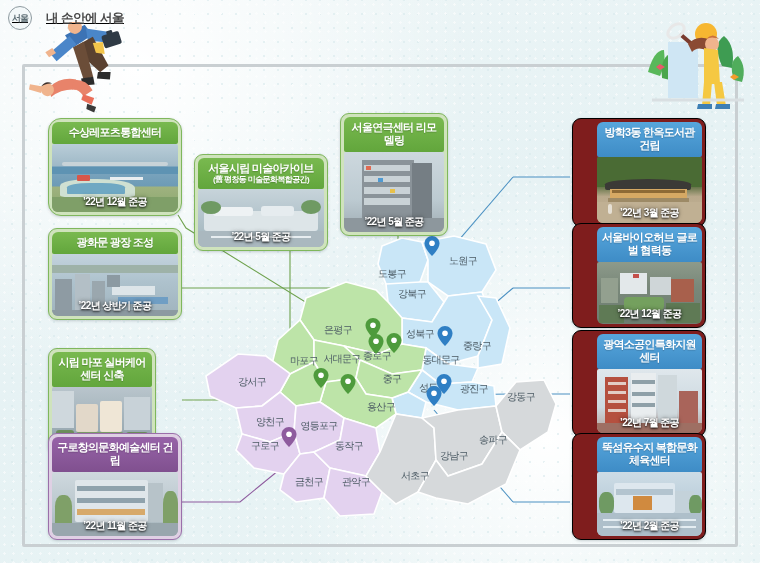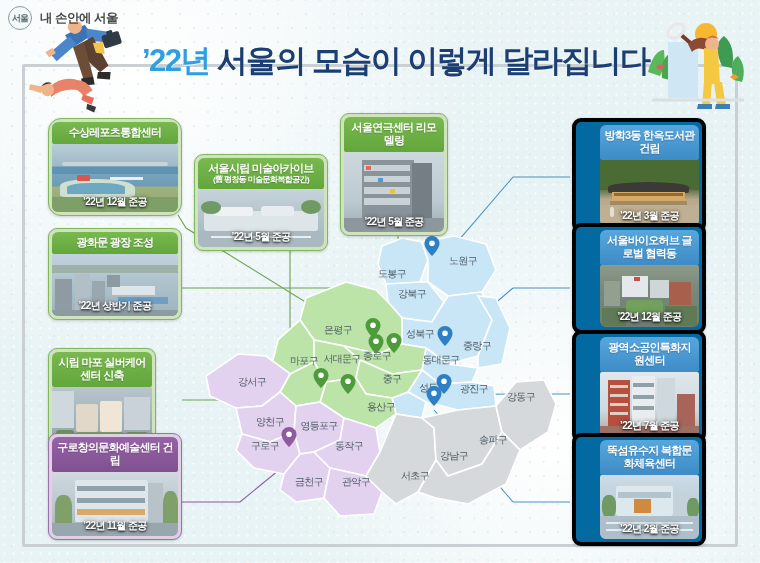--- a/index.html
+++ b/index.html
@@ -24,21 +24,21 @@
     background-position: 0 0, 5px 7px;
   }
 
   
   .frame{
     position:absolute; left:22px; top:64px; right:22px; bottom:16px;
     border:3px solid #c9cfd2; border-radius:2px;
   }
 
   
-  .logo{ position:absolute; left:8px; top:6px; display:flex; align-items:center; gap:8px; z-index:30;}
+  .logo{ position:absolute; left:8px; top:6px; display:flex; align-items:center; gap:14px; z-index:30;text-decoration:underline;}
   .logo-mark{
     width:24px;height:24px;border-radius:50%;
     border:1.6px solid #8e9aa0; background:#f3f8f9;
     display:flex;align-items:center;justify-content:center;
     font-size:9px; color:#5f6f76; font-weight:bold; letter-spacing:-1px;
   }
   .logo-text{ font-size:12.5px; color:#4a4a4a; font-weight:bold; letter-spacing:-.5px;}
 
   
   .title{
@@ -76,21 +76,21 @@
     position:relative; height:68px; border-radius:2px 2px 6px 6px; overflow:hidden;
   }
   .card .date{
     position:absolute; left:0; right:0; bottom:3px; text-align:center;
     color:#fff; font-size:10px; font-weight:bold; letter-spacing:-.6px;
     text-shadow:0 1px 2px rgba(0,0,0,.85), 0 0 4px rgba(0,0,0,.6);
   }
   
   .c-green{ background:#cfe3bc; border:1px solid #7fb75c; }
   .c-green .hd{ background:linear-gradient(#79b94f,#62a63c); }
-  .c-blue{ background:#0369a1; border:4px solid #000000;padding-left:24px; }
+  .c-blue{ background:#7f1d1d; border:1px solid #000000;padding-left:24px; }
   .c-blue .hd{ background:linear-gradient(#57a6dc,#3e8cc6); }
   .c-purple{ background:#dfd0e4; border:1px solid #9b6faa; }
   .c-purple .hd{ background:linear-gradient(#9763a8,#80508f); }
 
   
   .sc{ position:absolute; inset:0; }
   .sc i{ position:absolute; display:block; }
 
   
   .map{ position:absolute; left:196px; top:236px; width:380px; height:290px; z-index:8;}
@@ -106,24 +106,20 @@
 
 <div id="stage">
   <div class="speckle"></div>
   <div class="frame"></div>
 
   <div class="logo">
     <div class="logo-mark">서울</div>
     <div class="logo-text">내 손안에 서울</div>
   </div>
 
-  <div class="title">
-    <span class="yr">’22년</span>
-    <span class="rest">서울의 모습이 이렇게 달라집니다</span>
-  </div>
 
   <div class="deco deco-left">
     <svg width="108" height="100" viewBox="0 0 108 100">
       <g transform="rotate(-18 54 40)">
         <path d="M48 10 L70 6 L74 18 L52 24 Z" fill="#3c73b5"></path>
         <path d="M28 22 L52 12 L56 22 L32 32 Z" fill="#4a86c9"></path>
         <path d="M70 10 L90 20 L86 30 L68 22 Z" fill="#4a86c9"></path>
         <circle cx="60" cy="5" r="7" fill="#f0b48d"></circle>
         <path d="M56 -2 q6 -5 12 1 q-6 -1 -12 -1Z" fill="#3a2e2a"></path>
         <path d="M52 24 L74 20 L80 52 L70 56 Z" fill="#5a4130"></path>

